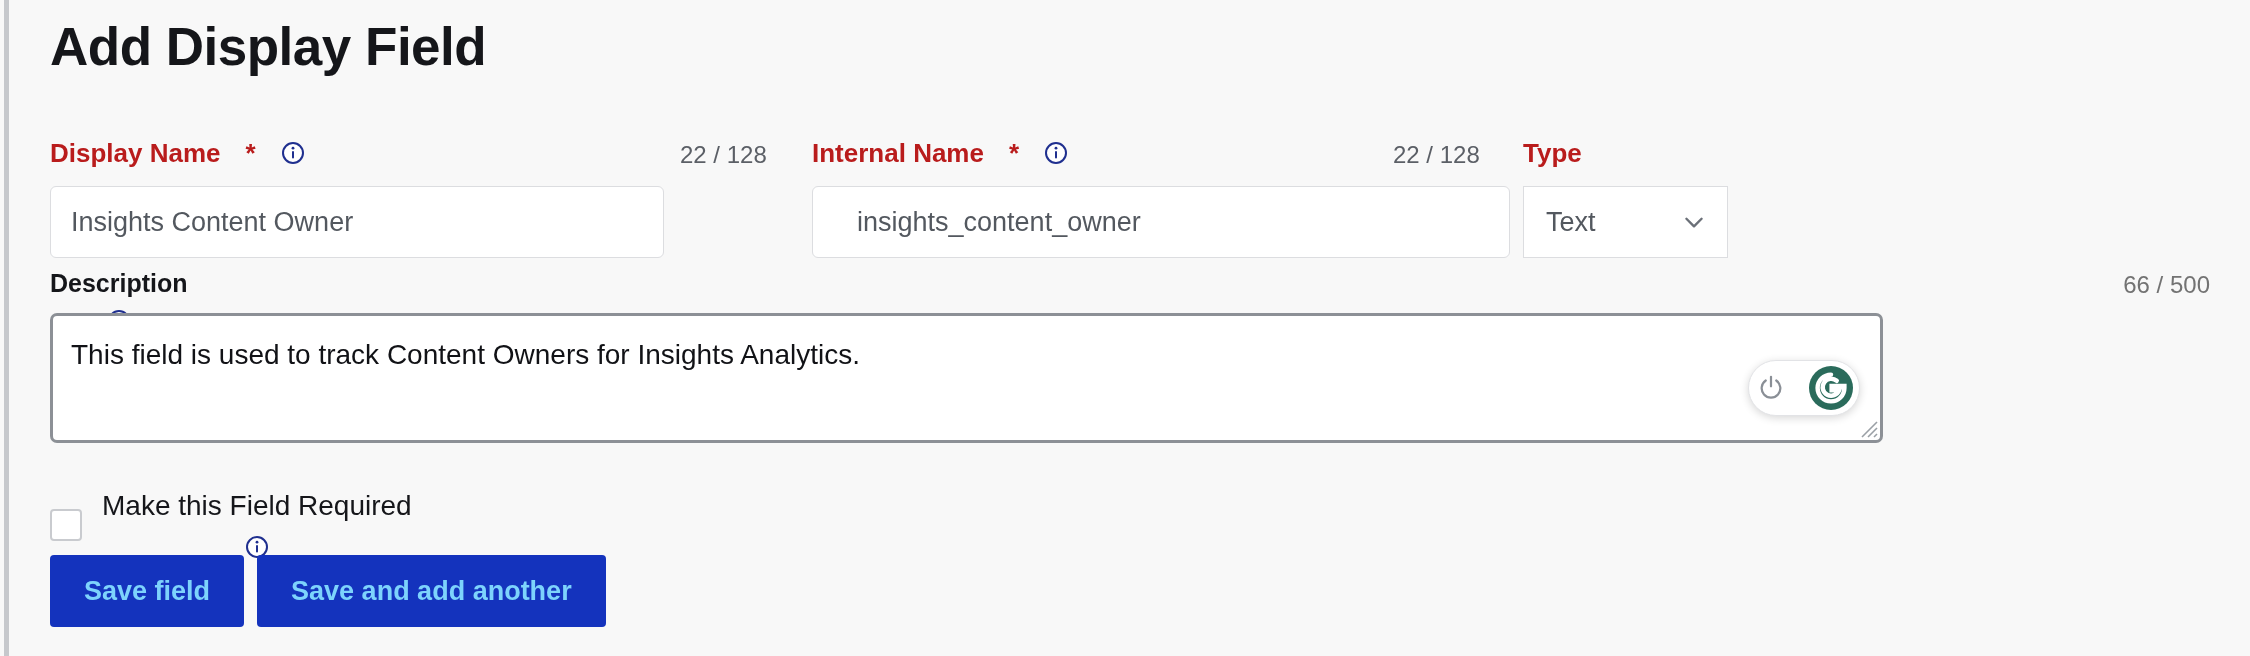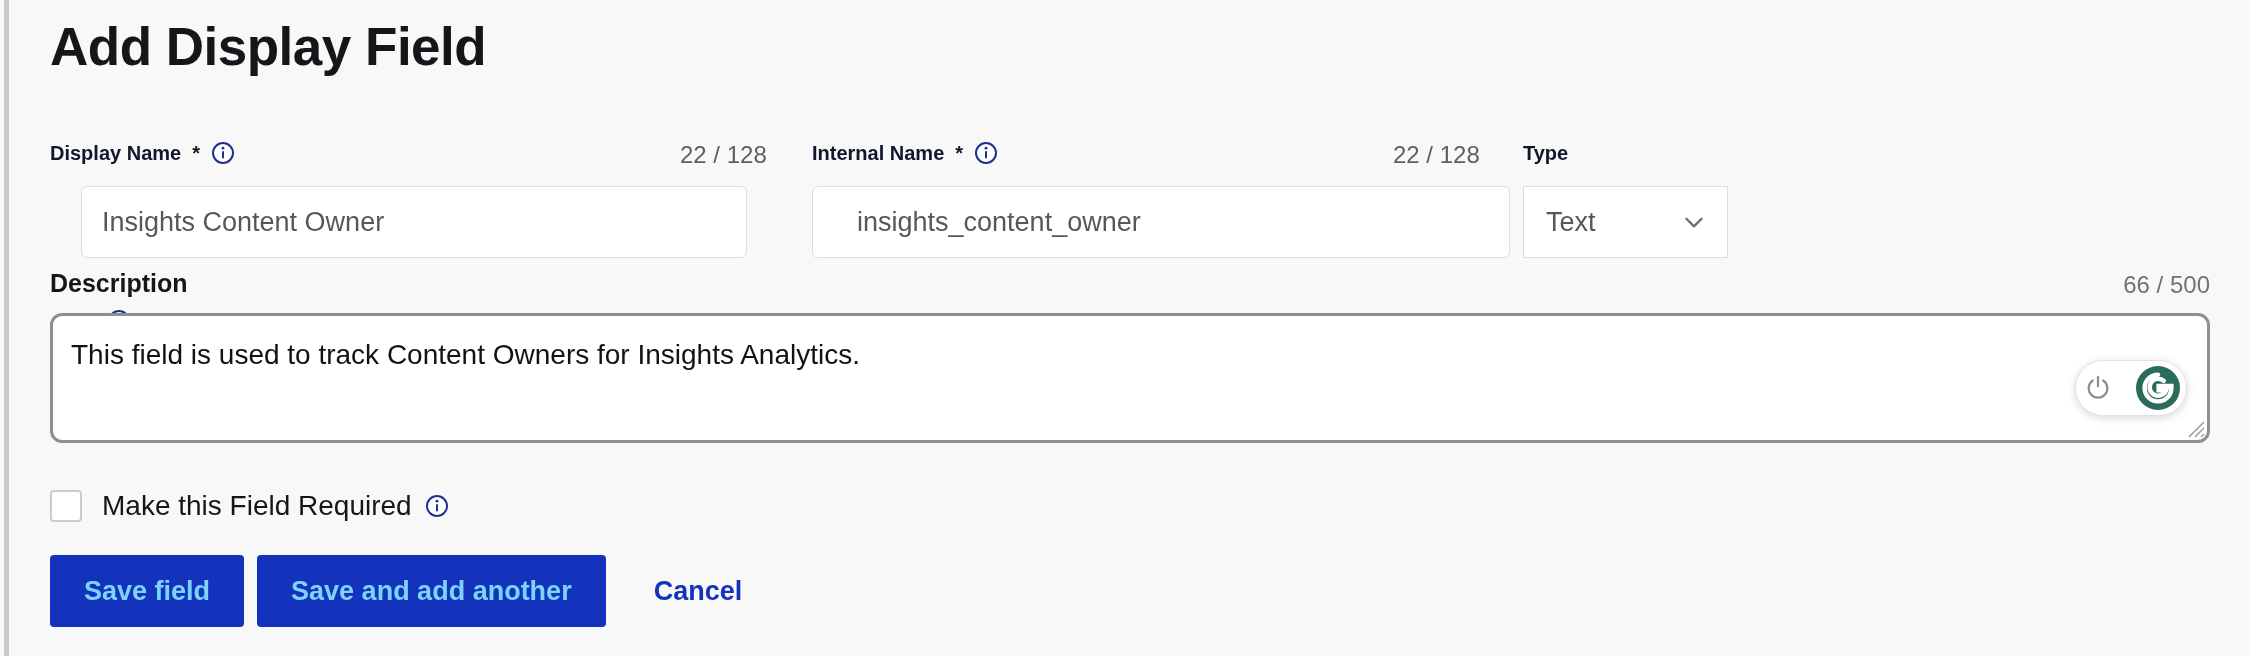--- a/index.html
+++ b/index.html
@@ -57,27 +57,27 @@
   .label-row {
     position: absolute;
     left: 0;
     top: 138px;
     width: 2160px;
     height: 34px;
   }
   .lbl {
     position: absolute;
     top: 0;
-    font-size: 20px;
+    font-size: 26px;
     font-weight: 700;
-    color: #0f172a;
-    white-space: nowrap;
-    display: flex;
-    align-items: center;
-    gap: 11px;
+    color: #b91c1c;
+    white-space: nowrap;
+    display: flex;
+    align-items: center;
+    gap: 25px;
     line-height: 30px;
   }
   .req-star { font-weight: 700; }
 
   .counter {
     position: absolute;
     top: 2px;
     font-size: 24px;
     font-weight: 400;
     color: #5b5f66;
@@ -166,26 +166,26 @@
     top: 270px;
     font-size: 24px;
     color: #737373;
     line-height: 30px;
   }
 
   .textarea-wrap {
     position: absolute;
     left: 0;
     top: 313px;
-    width: 2160px;
+    width: 1833px;
     height: 130px;
     box-sizing: border-box;
     background: #ffffff;
     border: 3px solid #8c9096;
-    border-radius: 12px;
+    border-radius: 7px;
     overflow: hidden;
   }
   .textarea-text {
     position: absolute;
     left: 18px;
     top: 22px;
     font-size: 28px;
     color: #111216;
     line-height: 34px;
     white-space: nowrap;
@@ -247,20 +247,21 @@
     cursor: pointer;
     flex: 0 0 32px;
   }
   .check-label {
     font-size: 28px;
     color: #15161a;
     display: flex;
     align-items: center;
     gap: 13px;
     white-space: nowrap;
+    flex-direction: column;
   }
 
   
   .btn-row {
     position: absolute;
     left: 0;
     top: 555px;
     display: flex;
     align-items: stretch;
     gap: 0;
@@ -340,21 +341,21 @@
       <div class="counter" style="left:1343px;">22 / 128</div>
 
       <div class="lbl" style="left:1473px;">
         <span>Type</span>
       </div>
 
     </div>
 
     <div class="inputs-row">
 
-      <input class="tinput" style="left: 0px; width: 666px; margin-left: 31px;" type="text" value="Insights Content Owner">
+      <input class="tinput" style="left: 0px; width: 614px;" type="text" value="Insights Content Owner">
 
       <input class="tinput" style="left: 762px; width: 698px; padding-left: 44px;" type="text" value="insights_content_owner">
 
       <div class="select-wrap" style="left:1473px; width:205px;">
         <span class="select-value">Text</span>
         <span class="chev">
           <svg width="26" height="26" viewBox="0 0 24 24">
             <path d="M5 9 L12 16 L19 9" fill="none" stroke="#6b7078" stroke-width="2.2" stroke-linecap="round" stroke-linejoin="round"></path>
           </svg>
         </span>
@@ -411,17 +412,16 @@
             <circle cx="12" cy="7.2" r="1.4" fill="#1f2f8f"></circle>
             <rect x="11" y="10" width="2" height="7.5" rx="1" fill="#1f2f8f"></rect>
           </svg>
         </span>
       </span>
     </div>
 
     <div class="btn-row">
       <button class="btn">Save field</button>
       <button class="btn btn-2">Save and add another</button>
-      <button class="btn-link">Cancel</button>
     </div>
 
   </div>
 </div>
 
 </body></html>

